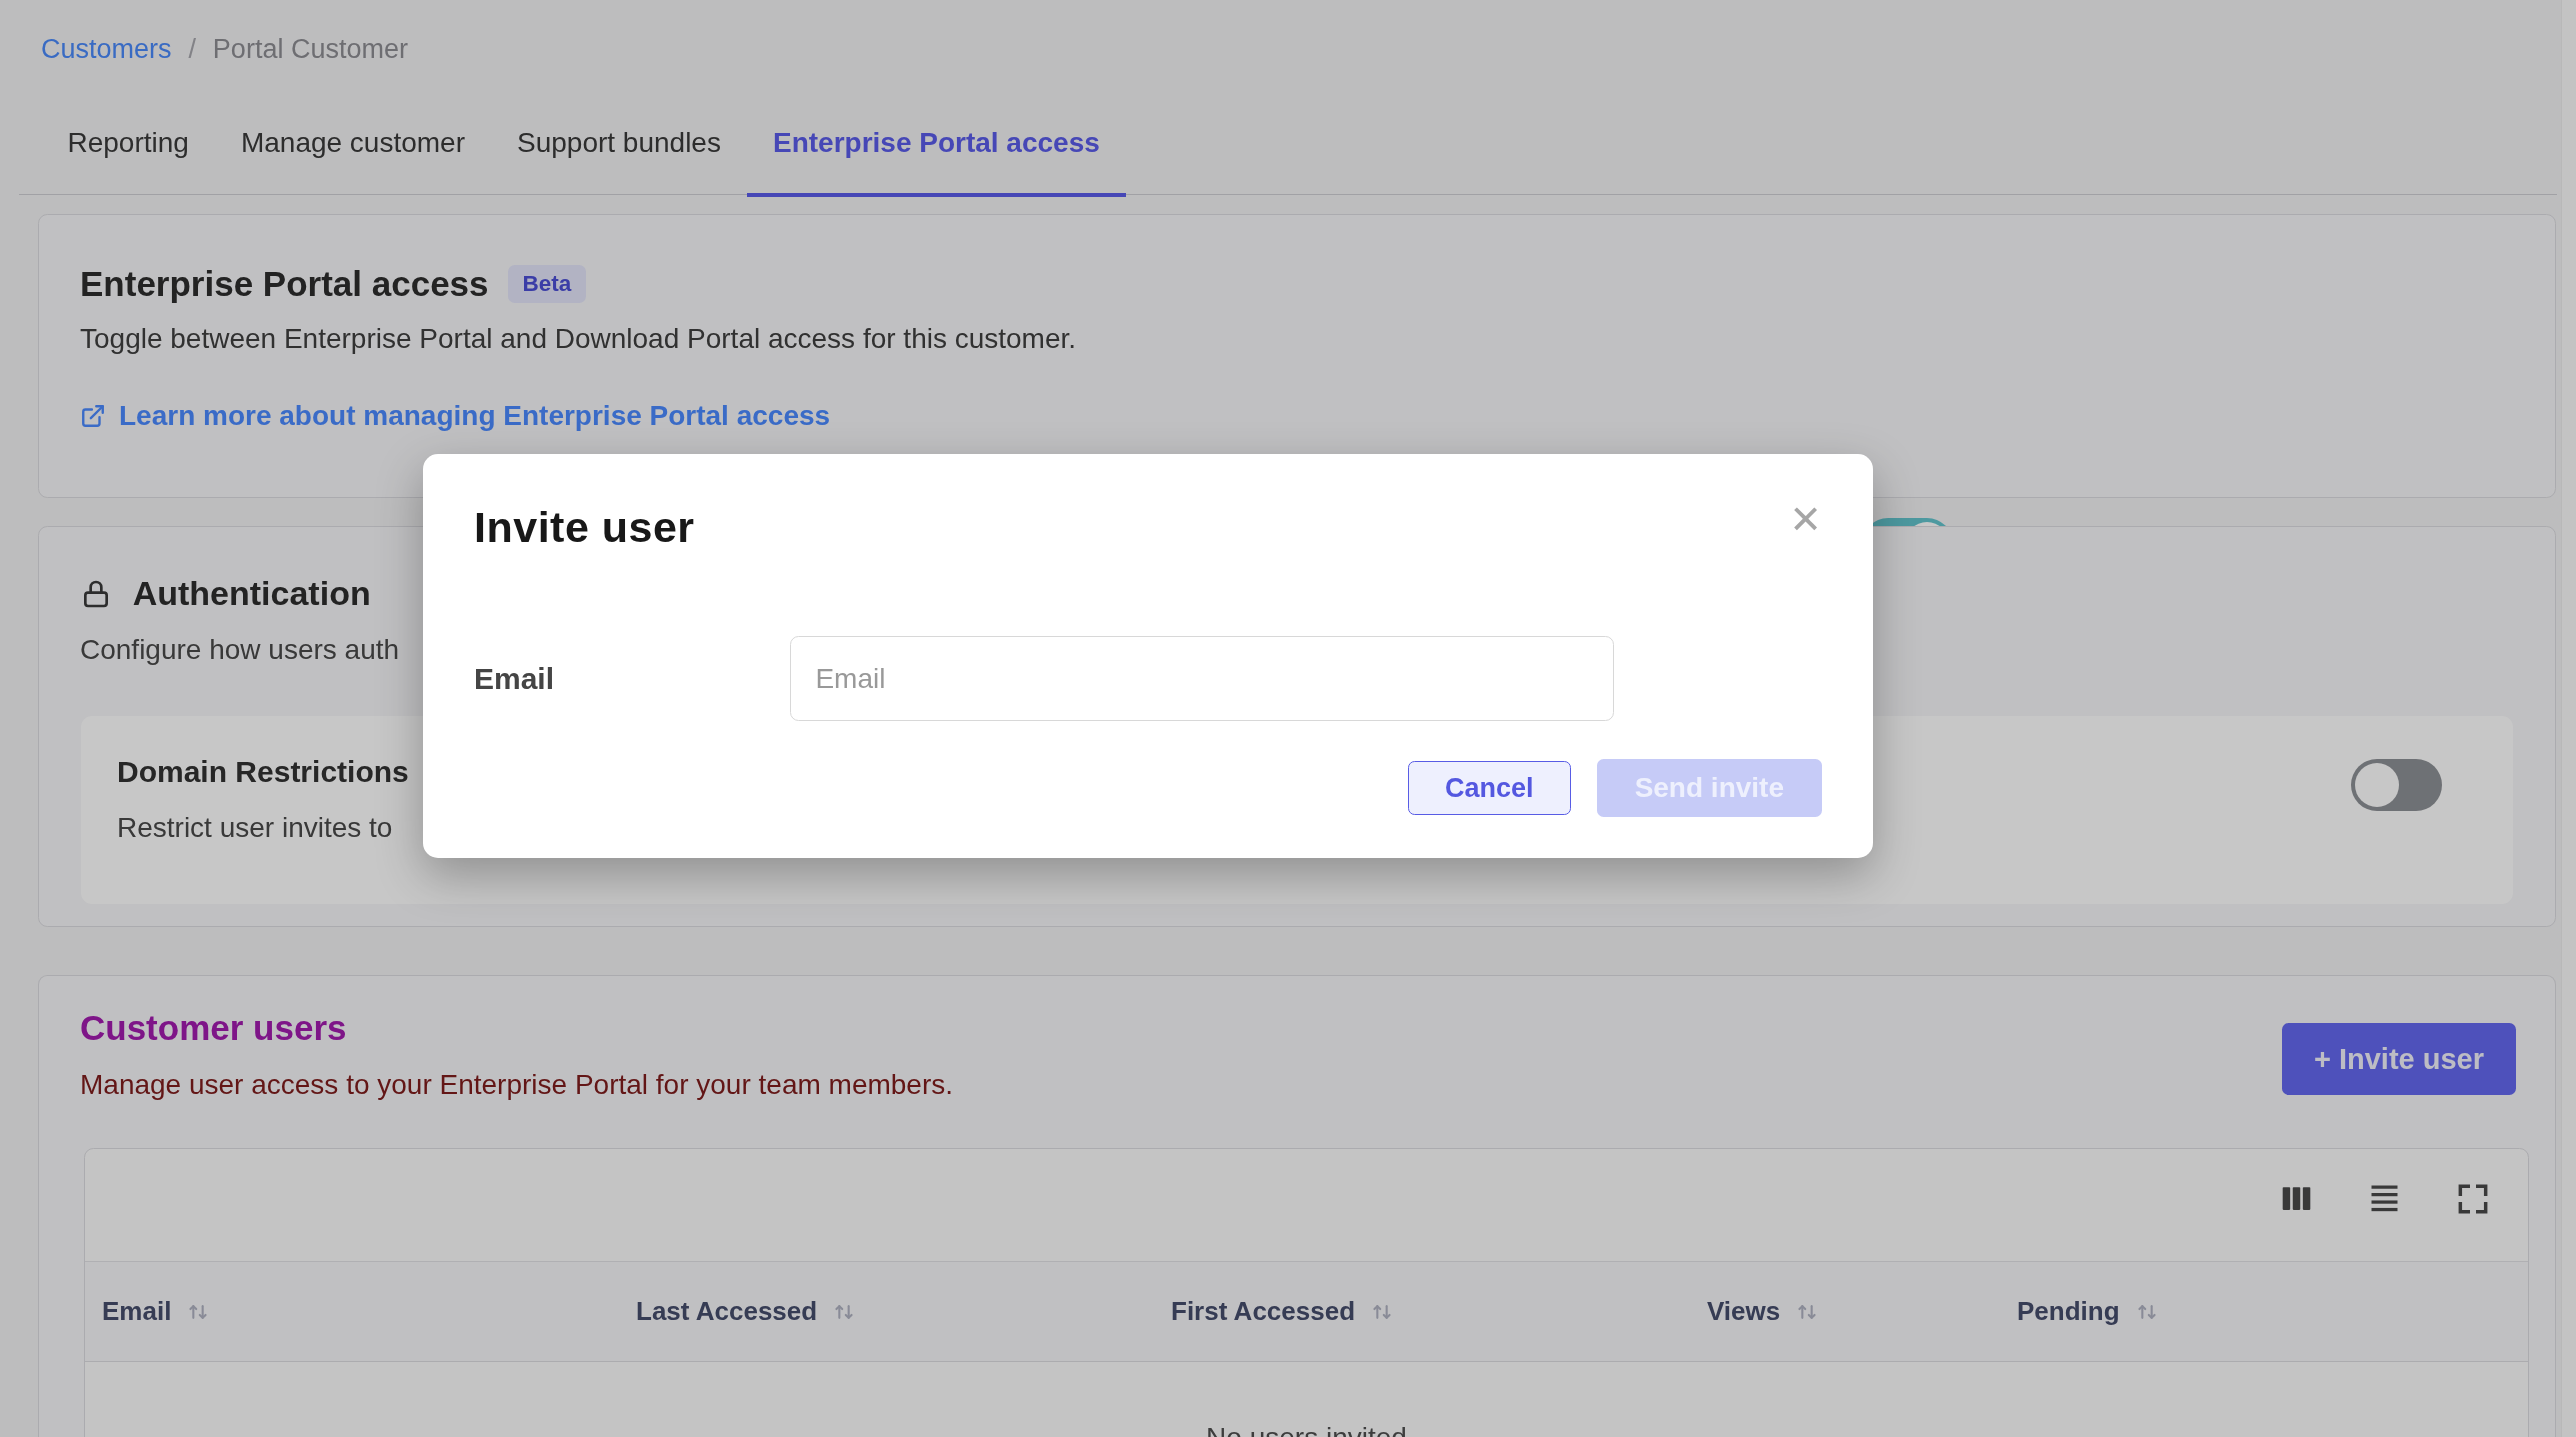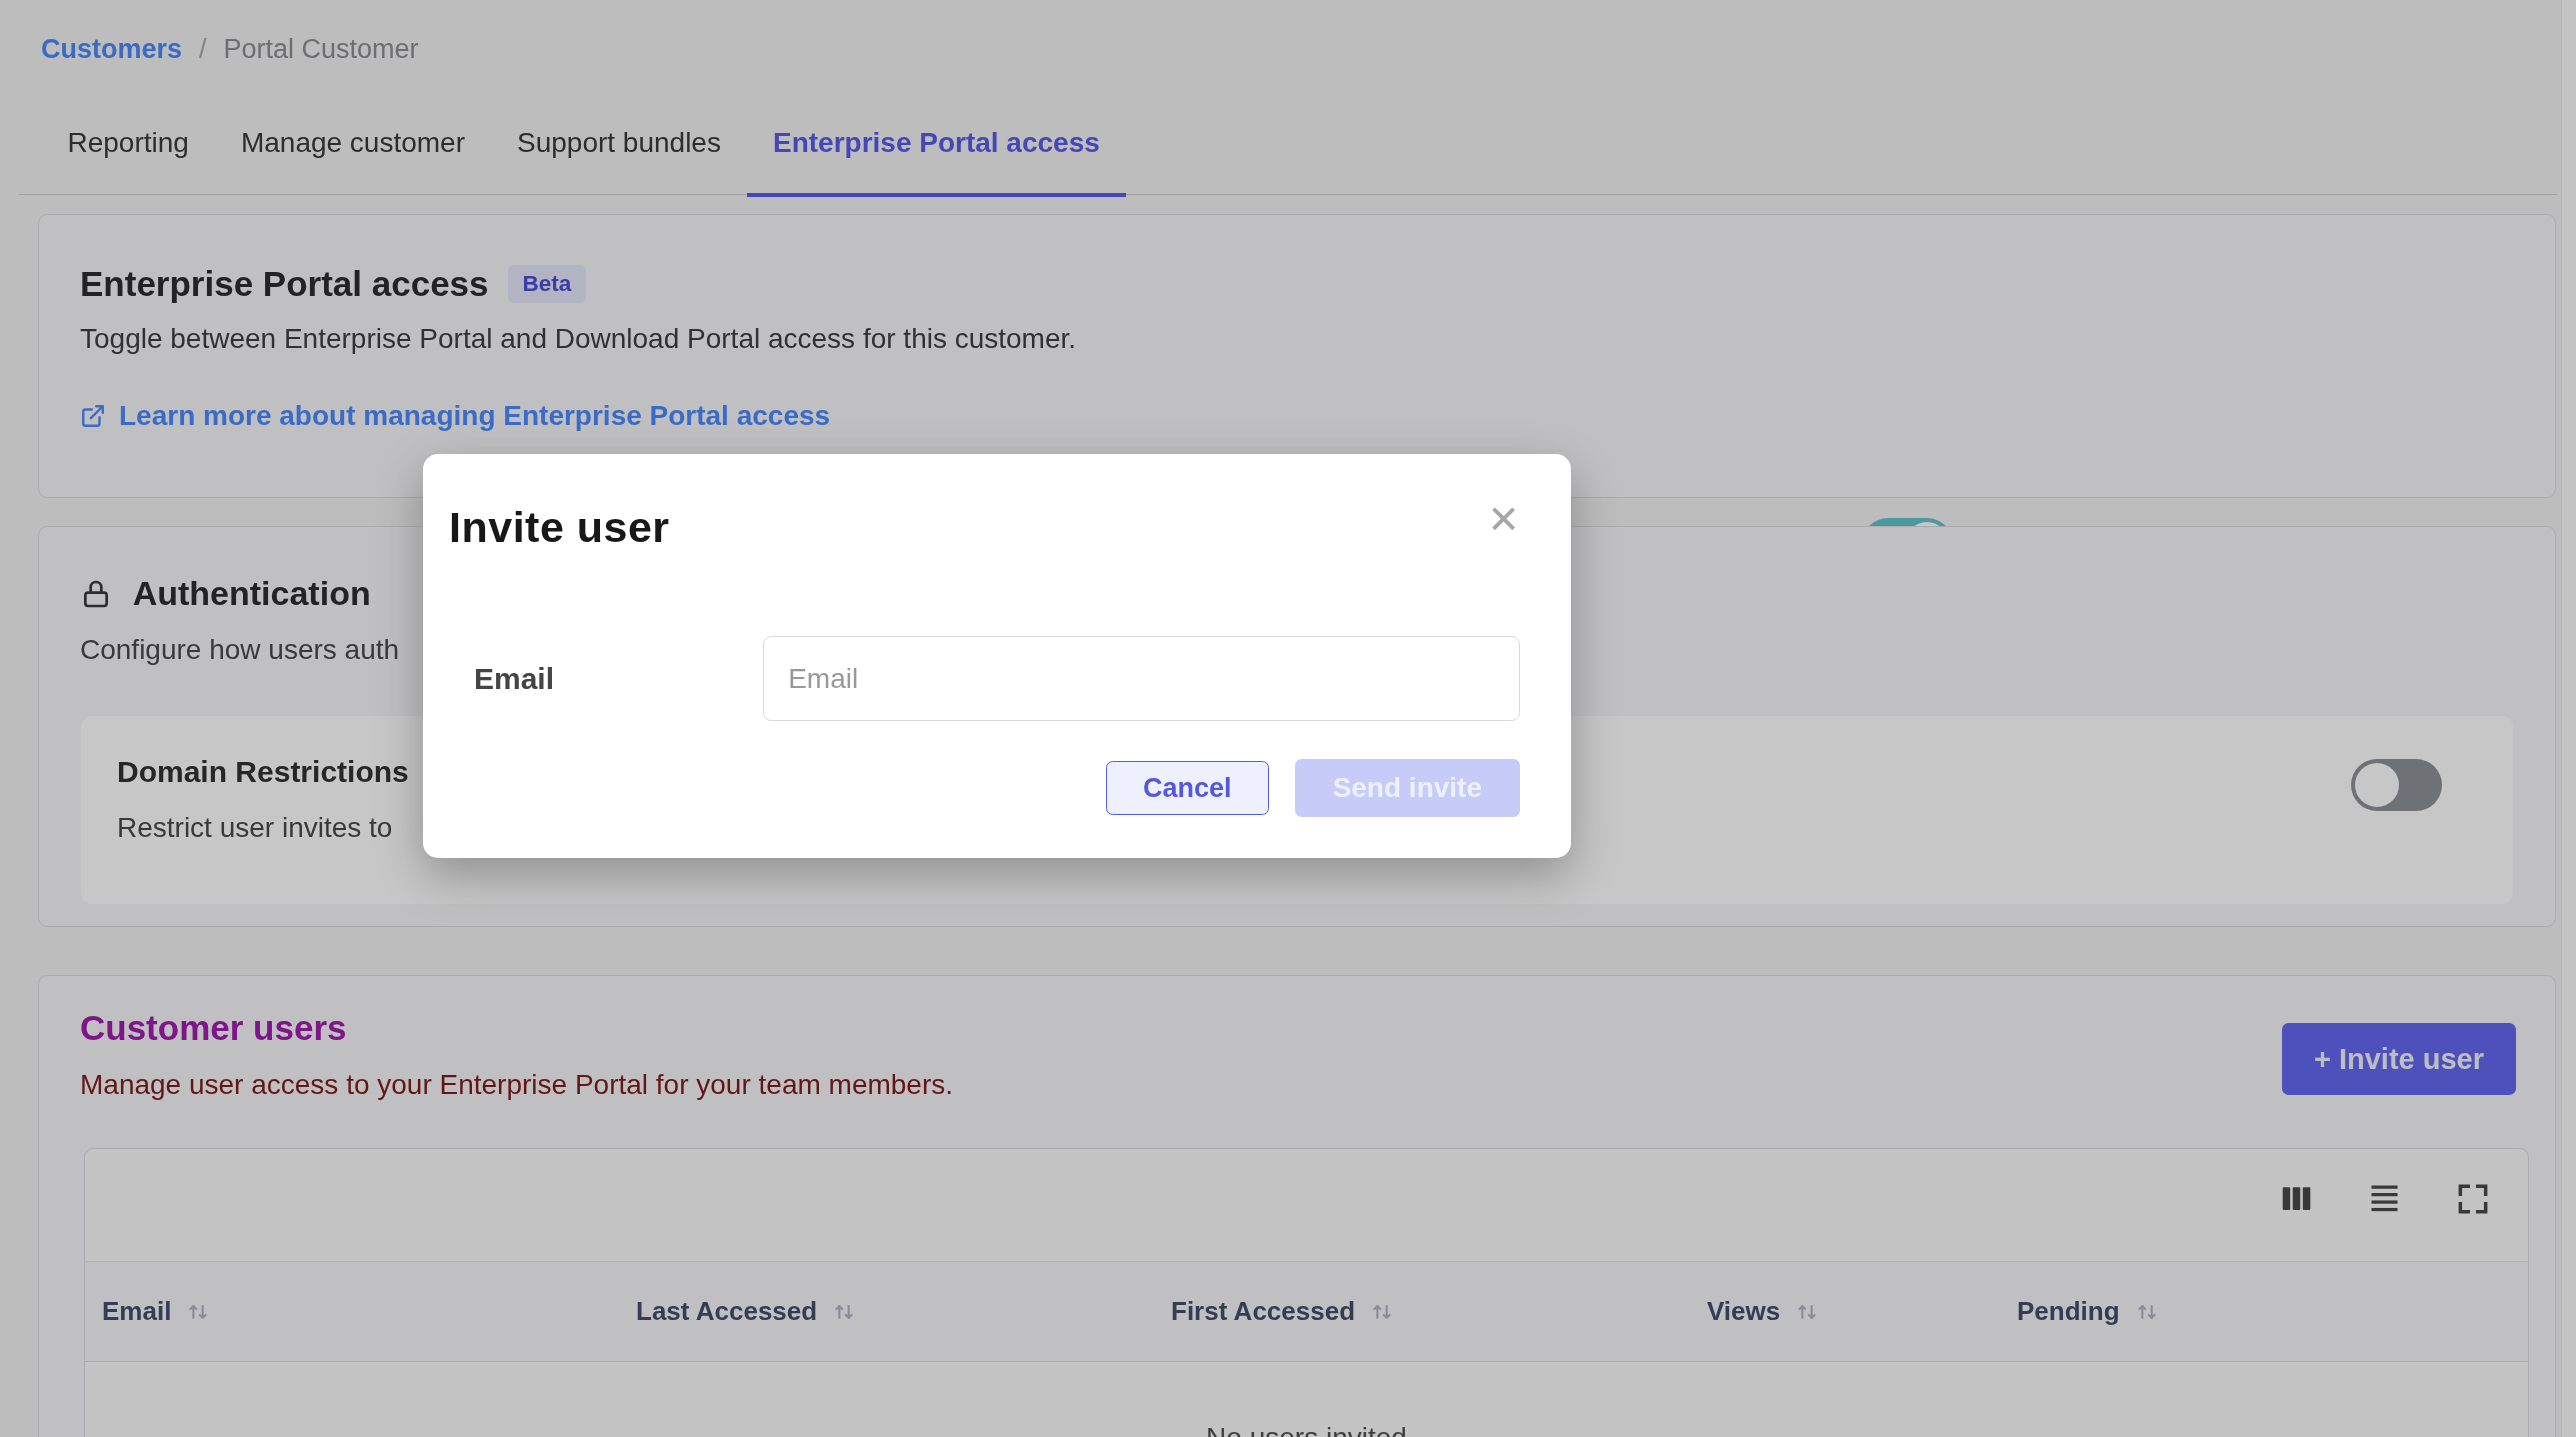--- a/index.html
+++ b/index.html
@@ -8,21 +8,21 @@
     font-family:"Liberation Sans", sans-serif;
     background:#f2f2f4;
     overflow:hidden;
     position:relative;
     color:#323232;
   }
   .page { position:absolute; inset:0; }
 
   
   .breadcrumb { position:absolute; left:41px; top:34px; font-size:27px; }
-  .breadcrumb .bc-link { color:#4a89fa; font-weight:700; cursor:pointer; }
+  .breadcrumb .bc-link { color:#4a89fa; font-weight:400; cursor:pointer; }
   .breadcrumb .bc-sep { color:#a7a7ad; margin:0 9.4px; }
   .breadcrumb .bc-current { color:#8d8d93; }
 
   
   .tabs {
     position:absolute; left:19px; right:19px; top:105px; height:90px;
     display:flex; align-items:flex-end; 
     border-bottom:0.9px solid #cfcfd4; padding-left:22.5px;
   }
   .tab {
@@ -117,24 +117,24 @@
 
   
   .scrollbar-track {
     position:absolute; right:0; top:0; width:15px; height:1437px; background:#fafafa;
     border-left:0.9px solid #ececec;
   }
 
   
   .overlay { position:absolute; inset:0; background:rgba(0,0,0,0.22); z-index:50; }
   .modal {
-    position:absolute; left:423px; top:454px; width:1148px; height:404px;
+    position:absolute; left:423px; top:454px; width:1450px; height:404px;
     background:#ffffff; border-radius:15px; z-index:60;
     box-shadow:0 17px 47px rgba(0,0,0,0.28);
-    padding:49px 26px;
+    padding:49px 51px;
   }
   .modal-title { font-size:43px; font-weight:700; color:#181818; letter-spacing:0.5px; }
   .modal-close {
     position:absolute; top:43px; right:45px; width:45px; height:45px;
     display:flex; align-items:center; justify-content:center;
     font-size:39px; color:#a6a6a6; cursor:pointer; font-weight:400;
   }
   .modal-form-row { position:absolute; left:51px; right:51px; top:182px; display:flex; align-items:center; }
   .modal-label { font-size:30px; font-weight:600; color:#454545; width:316px; }
   .modal-input {

